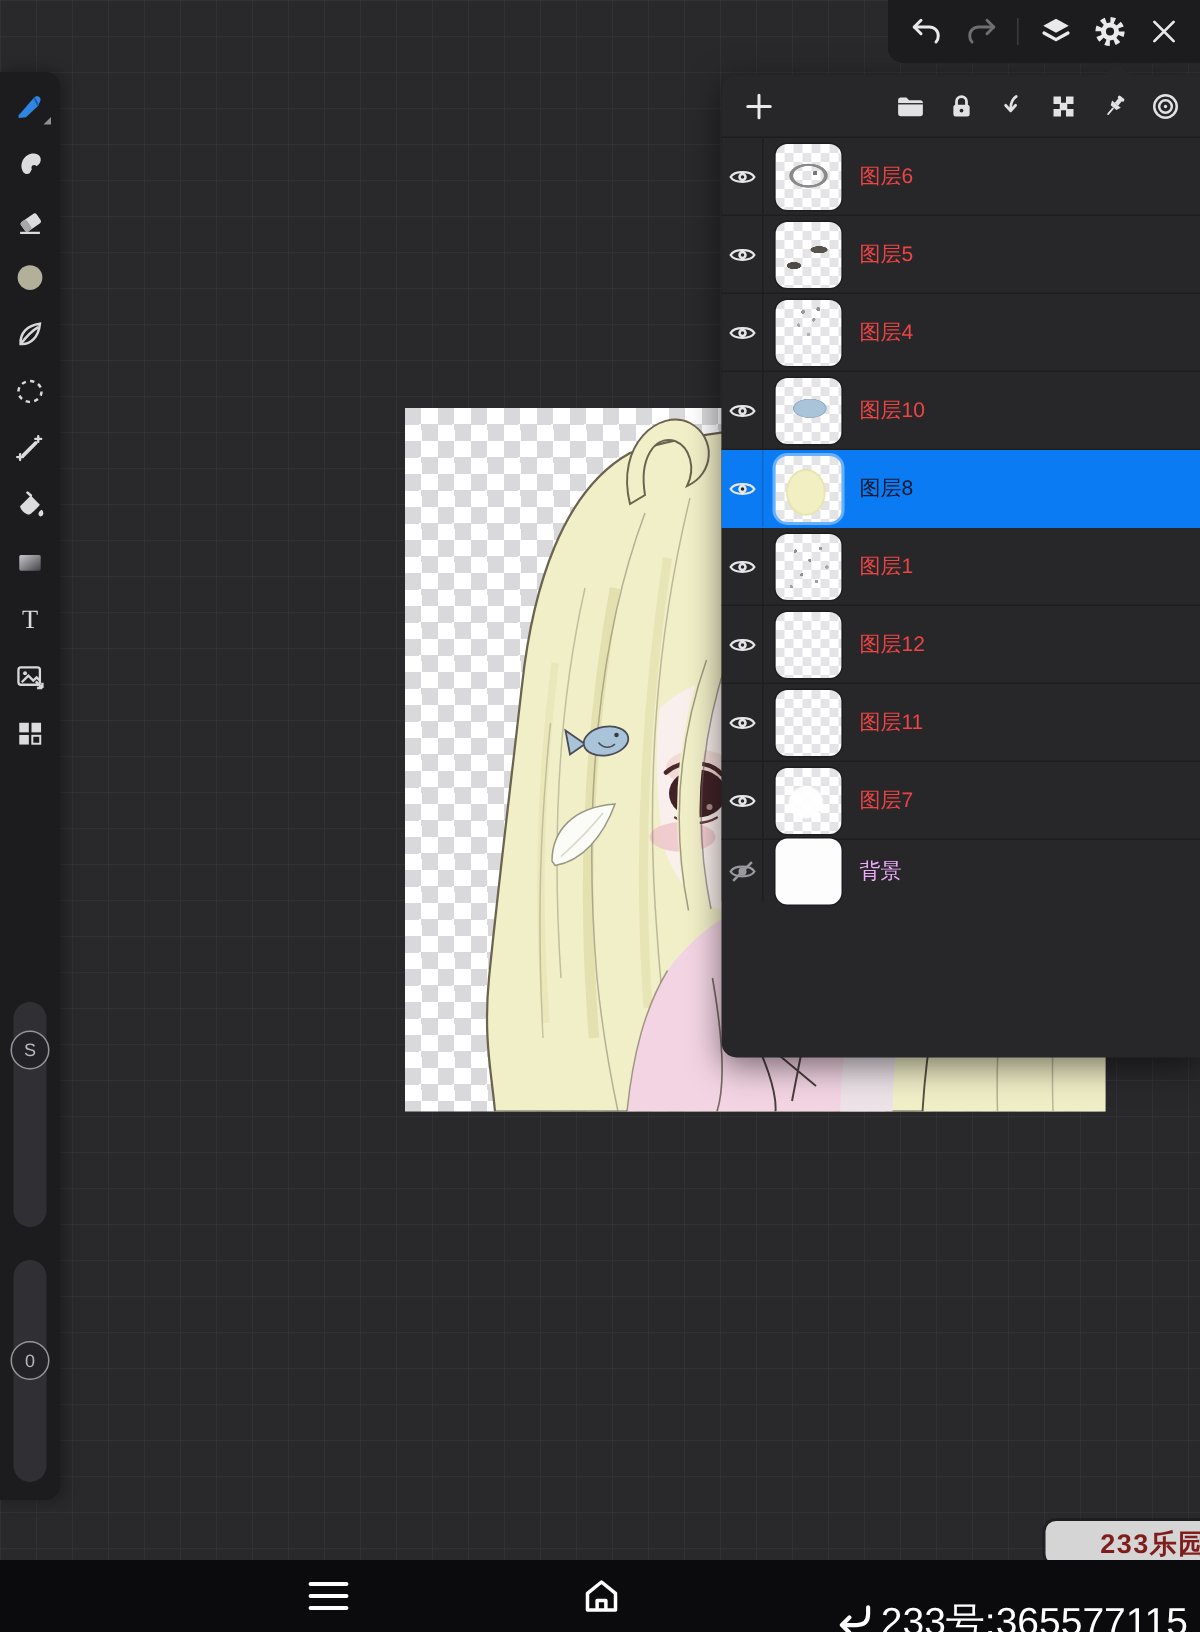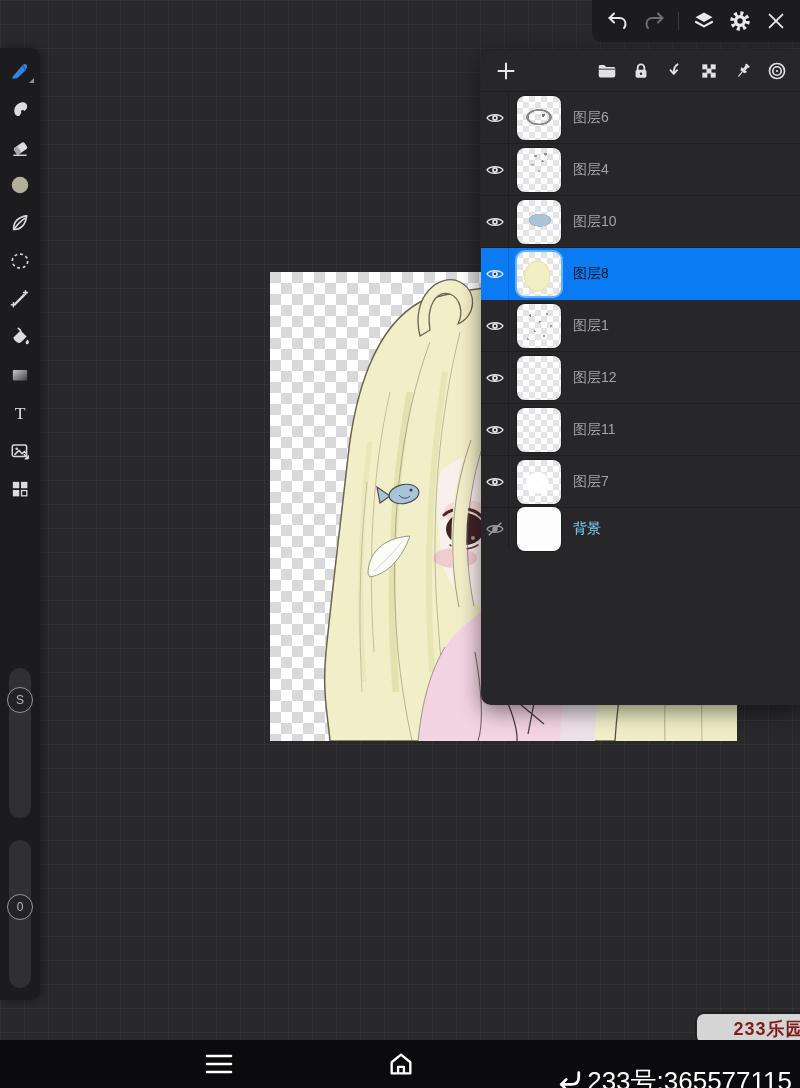--- a/index.html
+++ b/index.html
@@ -128,23 +128,23 @@
       radial-gradient(circle 1.1px at 24% 80%, #9f9f9f 95%, transparent),
       radial-gradient(circle 1.1px at 78% 50%, #a5a5a5 95%, transparent); }
   .t-pink-blob::after { background:
       radial-gradient(ellipse 13px 12px at 48% 52%, #f2c7dd 68%, #ecb9d4 78%, transparent 84%); }
   .t-empty::after { background:none; }
   .t-white-blob::after { background:
       radial-gradient(ellipse 15px 14px at 46% 52%, rgba(255,255,255,.95) 70%, transparent 82%); }
   .t-solid-white { background:#fdfdfd; }
   .t-solid-white::after { background:none; }
 
-  .layer-label { margin-left:12px; font-size:14px; color:#a3a3a3; white-space:nowrap; }
+  .layer-label { margin-left:12px; font-size:14px; color:#ef4444; white-space:nowrap; }
   .layer-row.selected .layer-label { color:#0f172a; }
-  .layer-row.hidden-layer .layer-label { color:#7dd3fc; }
+  .layer-row.hidden-layer .layer-label { color:#f0abfc; }
 
   
   .watermark {
     position:absolute; left:697px; top:1014px; width:116px; height:29px;
     background:#d5d5d5; border-radius:7px; display:flex; align-items:center; justify-content:center;
     color:#7f1d1d; font-weight:bold; font-size:18px; z-index:40; letter-spacing:1px;
     box-shadow:0 0 0 2px rgba(0,0,0,.25);
     padding-left:28px;
   }
   .bottom-bar {
@@ -407,20 +407,32 @@
             <path d="M2.5,12 C5.5,6.8 18.5,6.8 21.5,12 C18.5,17.2 5.5,17.2 2.5,12 Z" fill="none" stroke="#e6e6e8" stroke-width="1.8"></path>
             <circle cx="12" cy="12" r="3.4" fill="#e6e6e8"></circle>
             <circle cx="12" cy="12" r="1.4" fill="#27272a"></circle>
           </svg>
 
         </div>
         <div class="thumb t-fish-outline"></div>
         <div class="layer-label">图层6</div>
       </div>
 
+      <div class="layer-row">
+        <div class="eye-cell">
+          <svg class="eye-on" width="20" height="20" viewBox="0 0 24 24">
+            <path d="M2.5,12 C5.5,6.8 18.5,6.8 21.5,12 C18.5,17.2 5.5,17.2 2.5,12 Z" fill="none" stroke="#e6e6e8" stroke-width="1.8"></path>
+            <circle cx="12" cy="12" r="3.4" fill="#e6e6e8"></circle>
+            <circle cx="12" cy="12" r="1.4" fill="#27272a"></circle>
+          </svg>
+
+        </div>
+        <div class="thumb t-dark-marks"></div>
+        <div class="layer-label">图层5</div>
+      </div>
 
       <div class="layer-row">
         <div class="eye-cell">
           <svg class="eye-on" width="20" height="20" viewBox="0 0 24 24">
             <path d="M2.5,12 C5.5,6.8 18.5,6.8 21.5,12 C18.5,17.2 5.5,17.2 2.5,12 Z" fill="none" stroke="#e6e6e8" stroke-width="1.8"></path>
             <circle cx="12" cy="12" r="3.4" fill="#e6e6e8"></circle>
             <circle cx="12" cy="12" r="1.4" fill="#27272a"></circle>
           </svg>
 
         </div>

